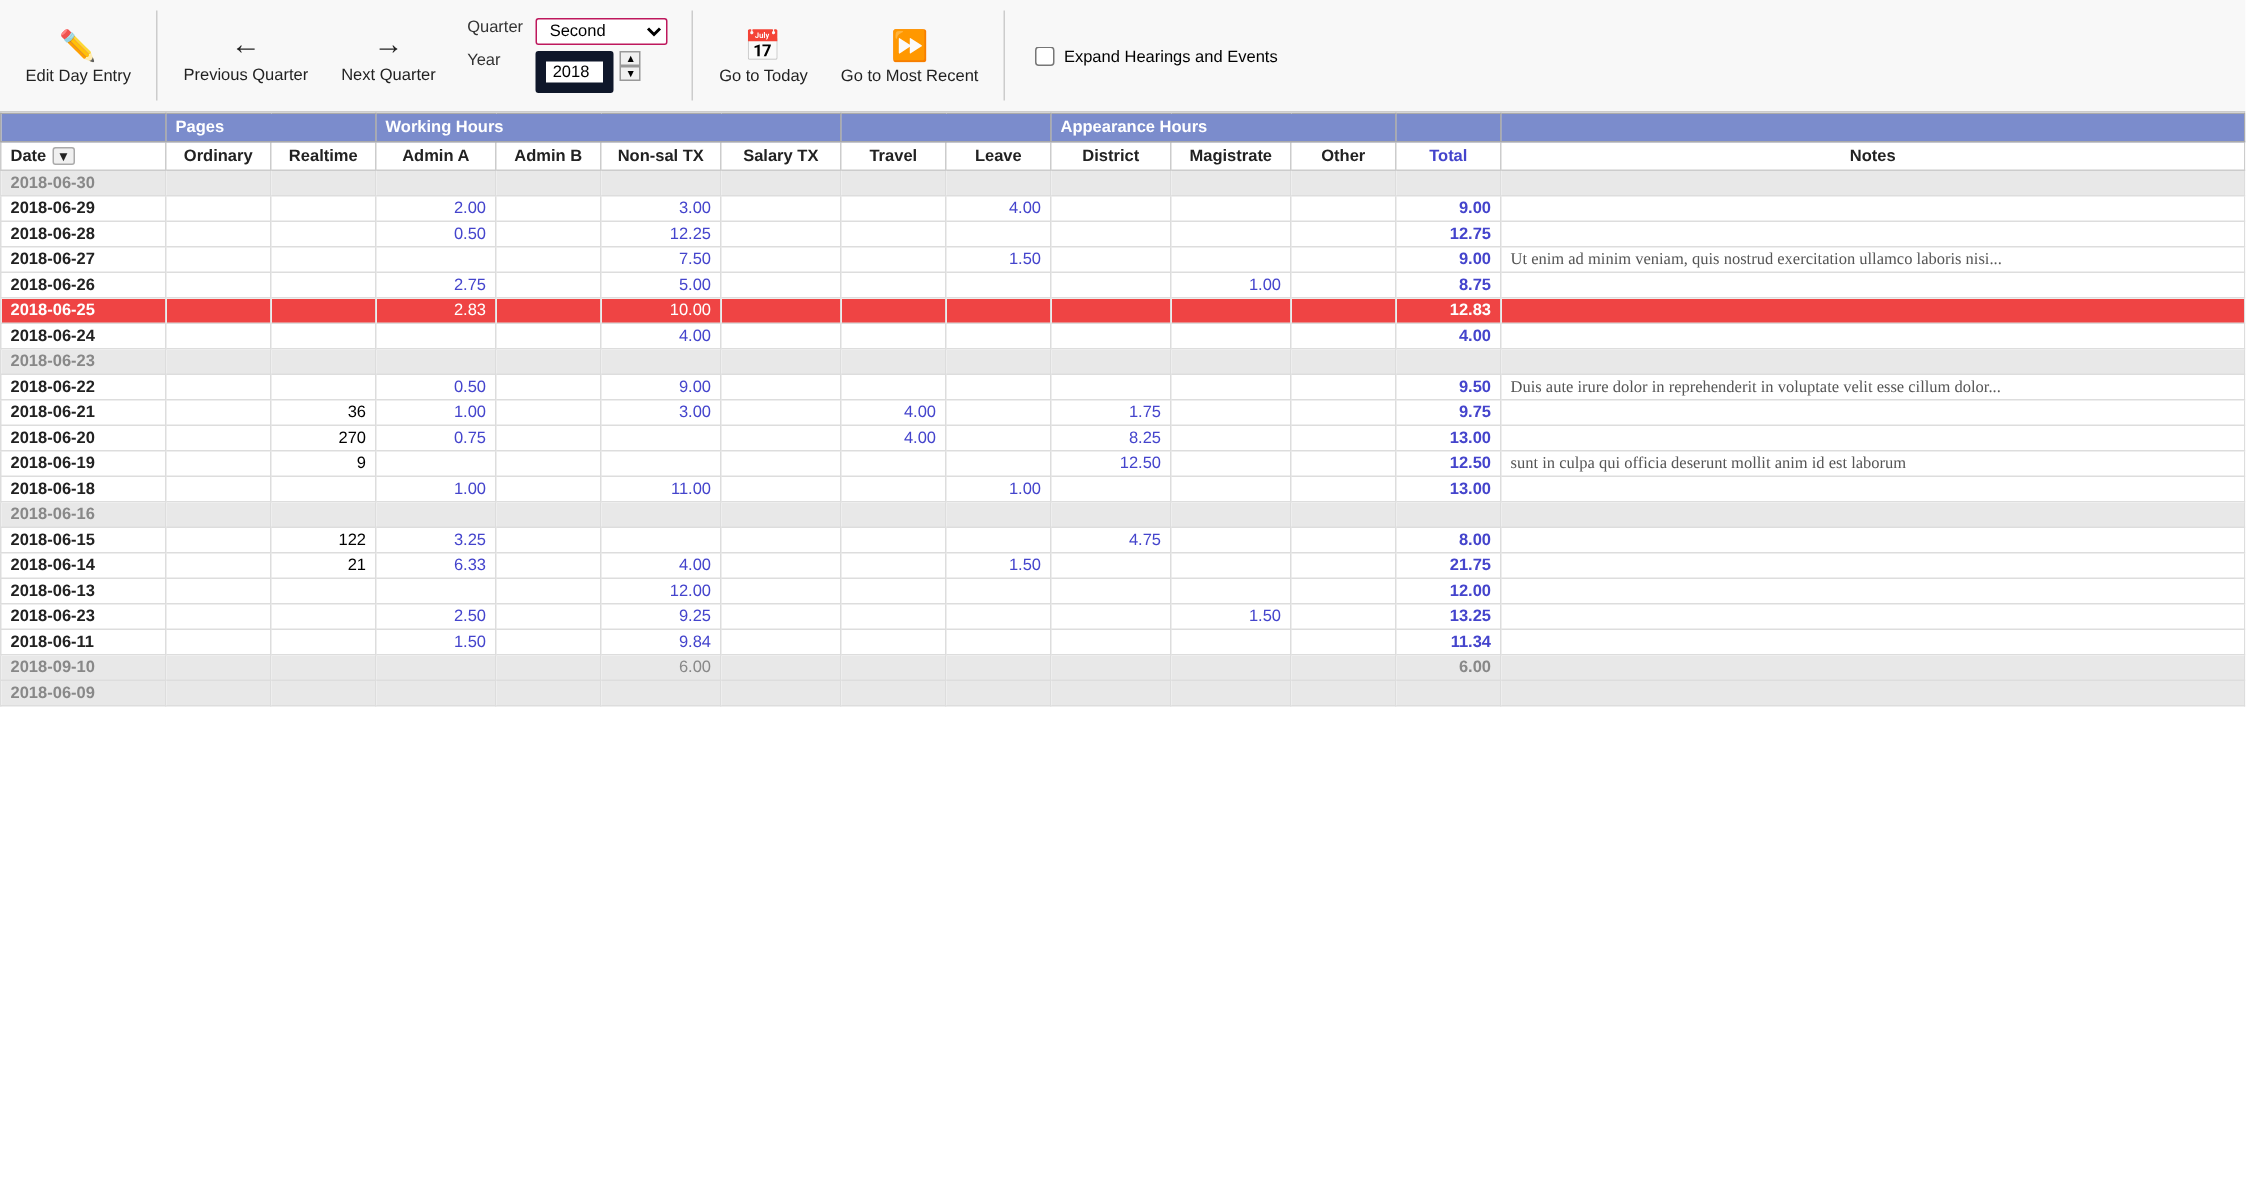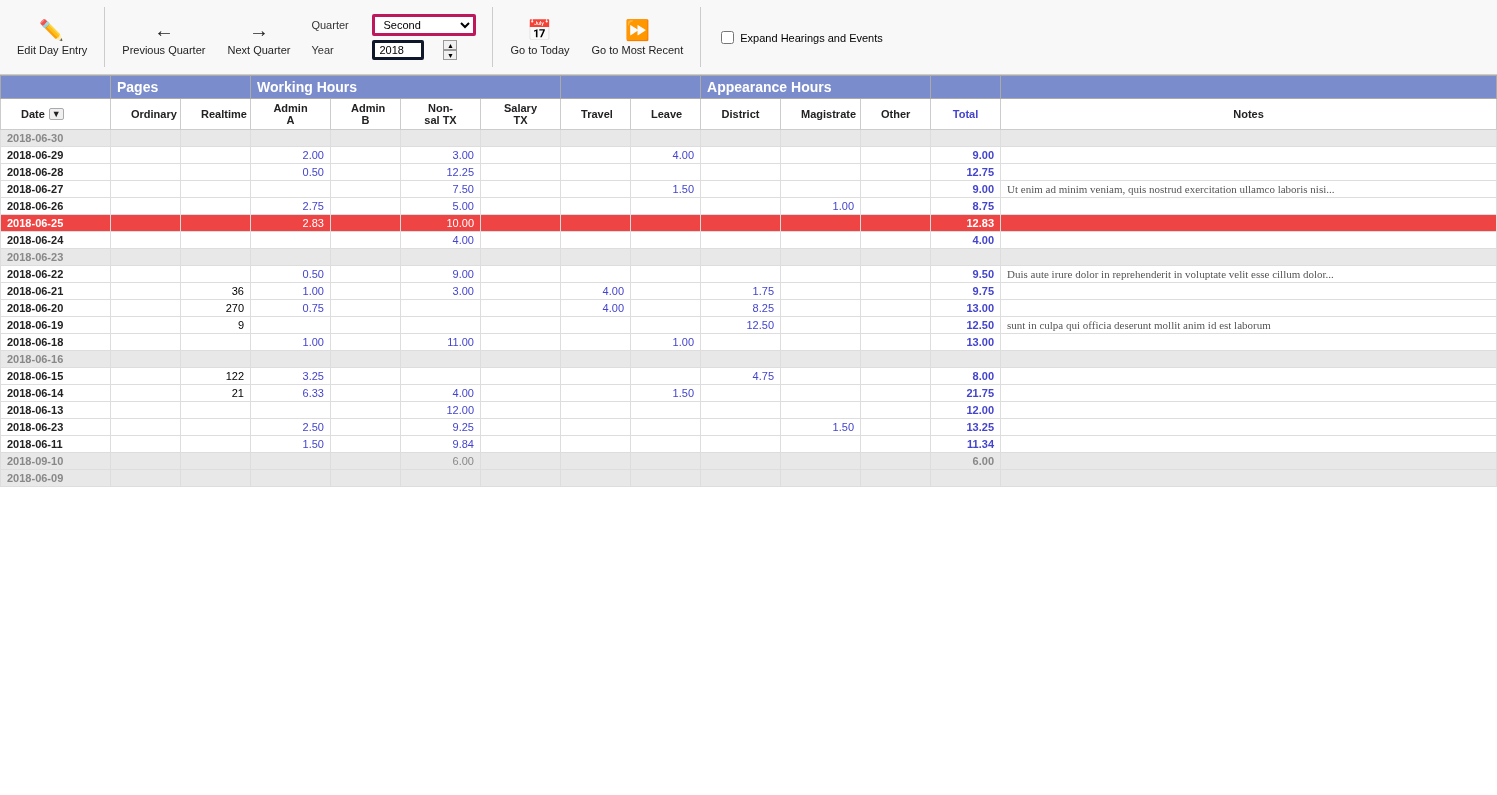--- a/index.html
+++ b/index.html
@@ -36,37 +36,36 @@
     .tb-separator { width: 1px; height: 60px; background: #ccc; margin: 0 4px; }
 
     .quarter-group {
       display: flex;
       flex-direction: column;
       gap: 4px;
       padding: 4px 8px;
     }
     .quarter-row {
       display: flex;
-      align-items: center;
-      gap: 21px;
+      gap: 6px;
       font-size: 11px;
     }
     .quarter-row label { min-width: 40px; color: #333; }
     .quarter-select {
       padding: 1px 4px;
-      border: 3px solid #be185d;
+      border: 1px solid #be185d;
       border-radius: 2px;
       font-size: 11px;
       background: #fff;
       cursor: pointer;
-      width: 104px;
+      width: 88px;
     }
     .year-input {
       width: 52px;
-      border: 3px solid #0f172a;
+      border: 7px solid #0f172a;
       border-radius: 2px;
       font-size: 11px;
       padding: 1px 4px;
       background: #fff;
     }
     .year-spinner {
       display: flex;
       flex-direction: column;
       margin-left: -2px;
     }
@@ -114,29 +113,29 @@
     col.c-district { width: 80px; }
     col.c-magistrate { width: 80px; }
     col.c-other    { width: 70px; }
     col.c-total    { width: 70px; }
     col.c-notes    { width: auto; }
 
     thead tr.header-group th {
       background: #7b8ccc;
       color: #fff;
       font-weight: bold;
-      font-size: 14px;
+      font-size: 11px;
       padding: 3px 6px;
       border: 1px solid #aaa;
       text-align: left;
     }
     thead tr.header-cols th {
       background: #fff;
       font-size: 11px;
-      padding: 3px 20px;
+      padding: 3px 6px;
       border: 1px solid #ccc;
       font-weight: bold;
       color: #222;
     }
     thead tr.header-cols th.col-total { color: #4444cc; }
     thead tr.header-cols th.col-notes { color: #222; }
 
     
     tbody tr td {
       border: 1px solid #ddd;

